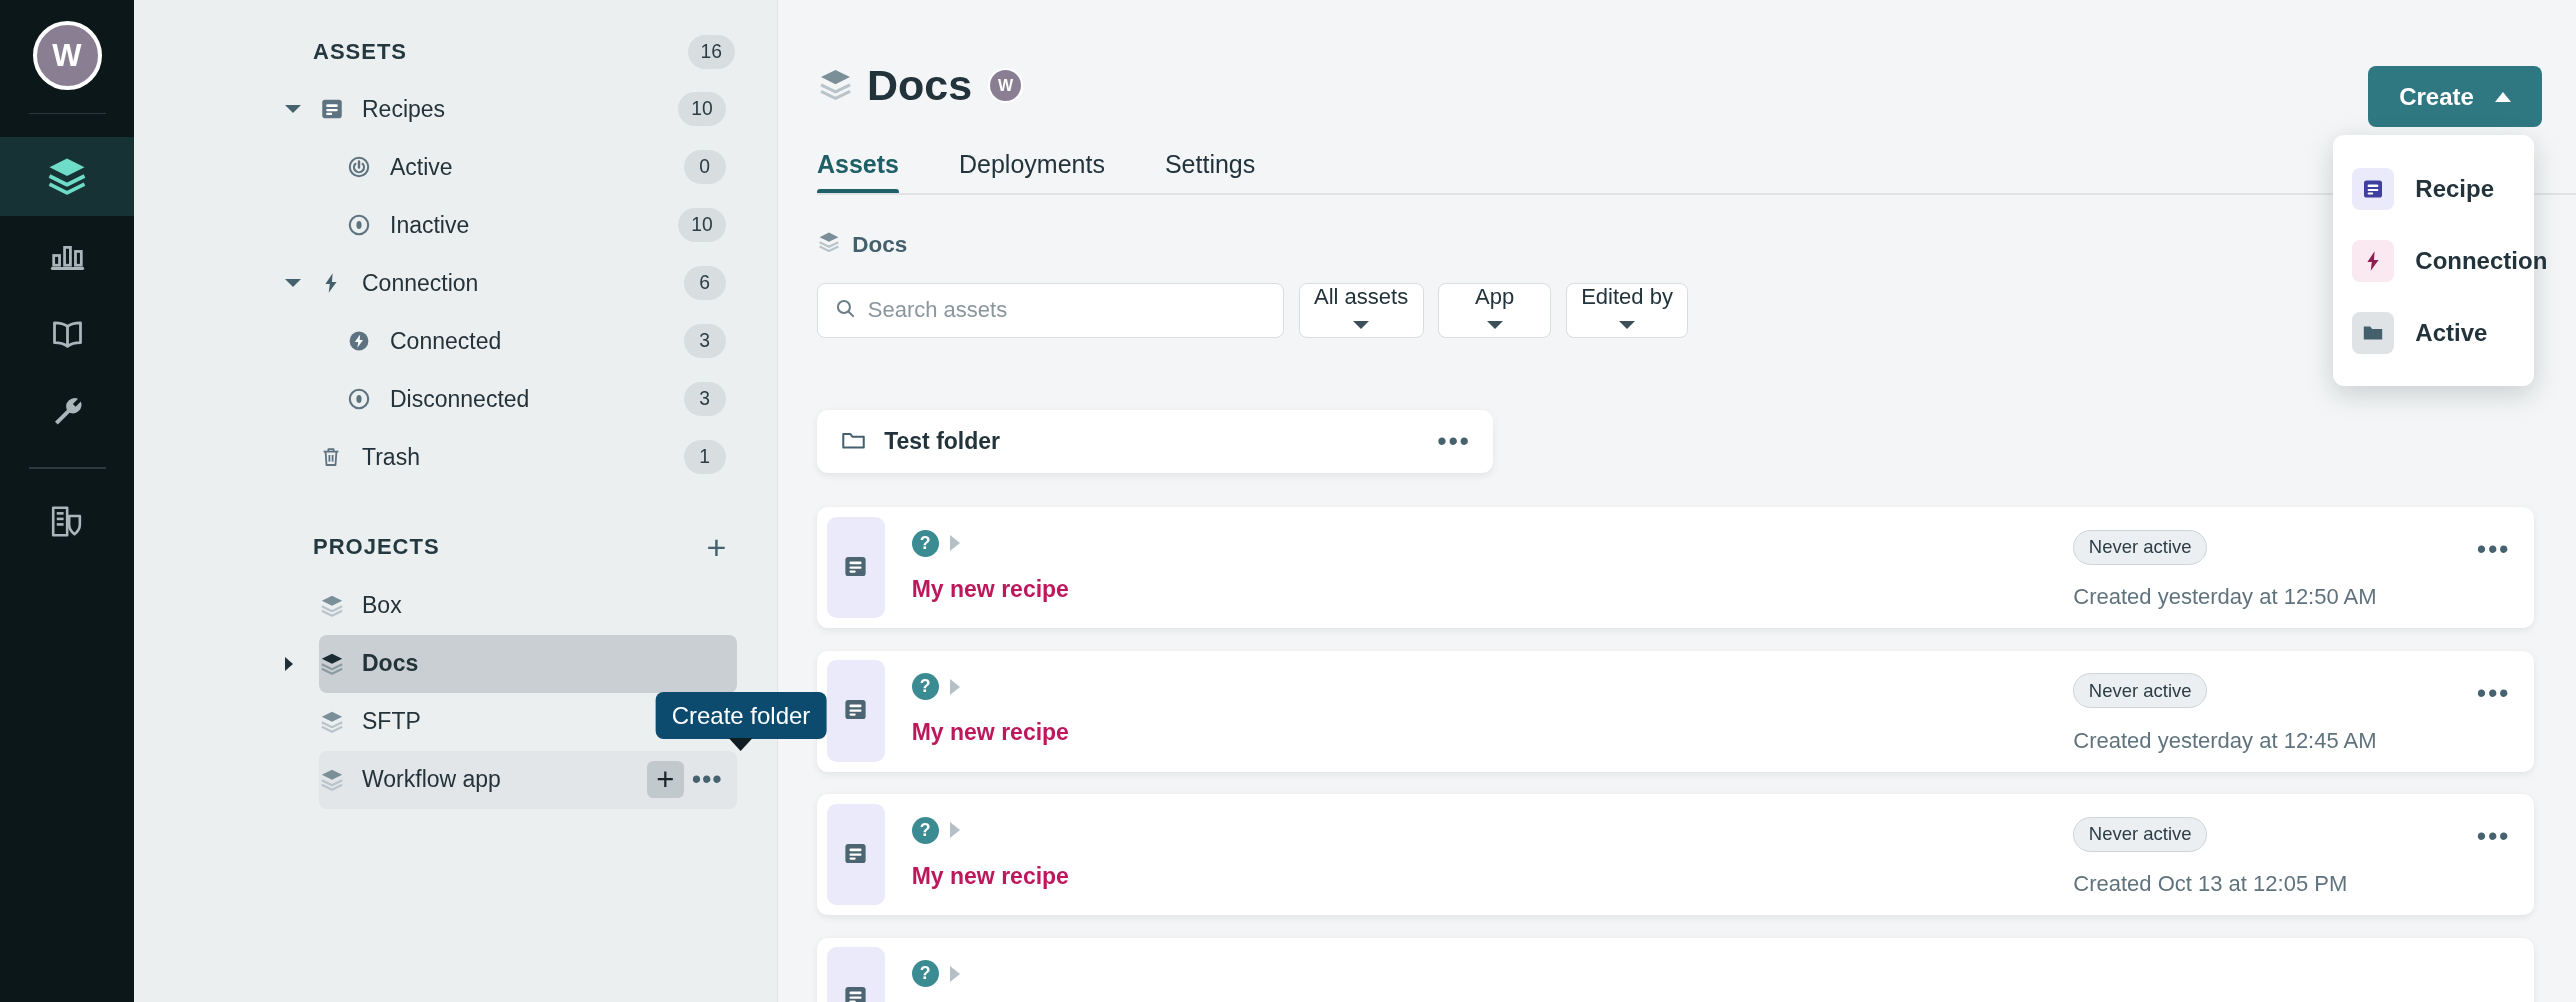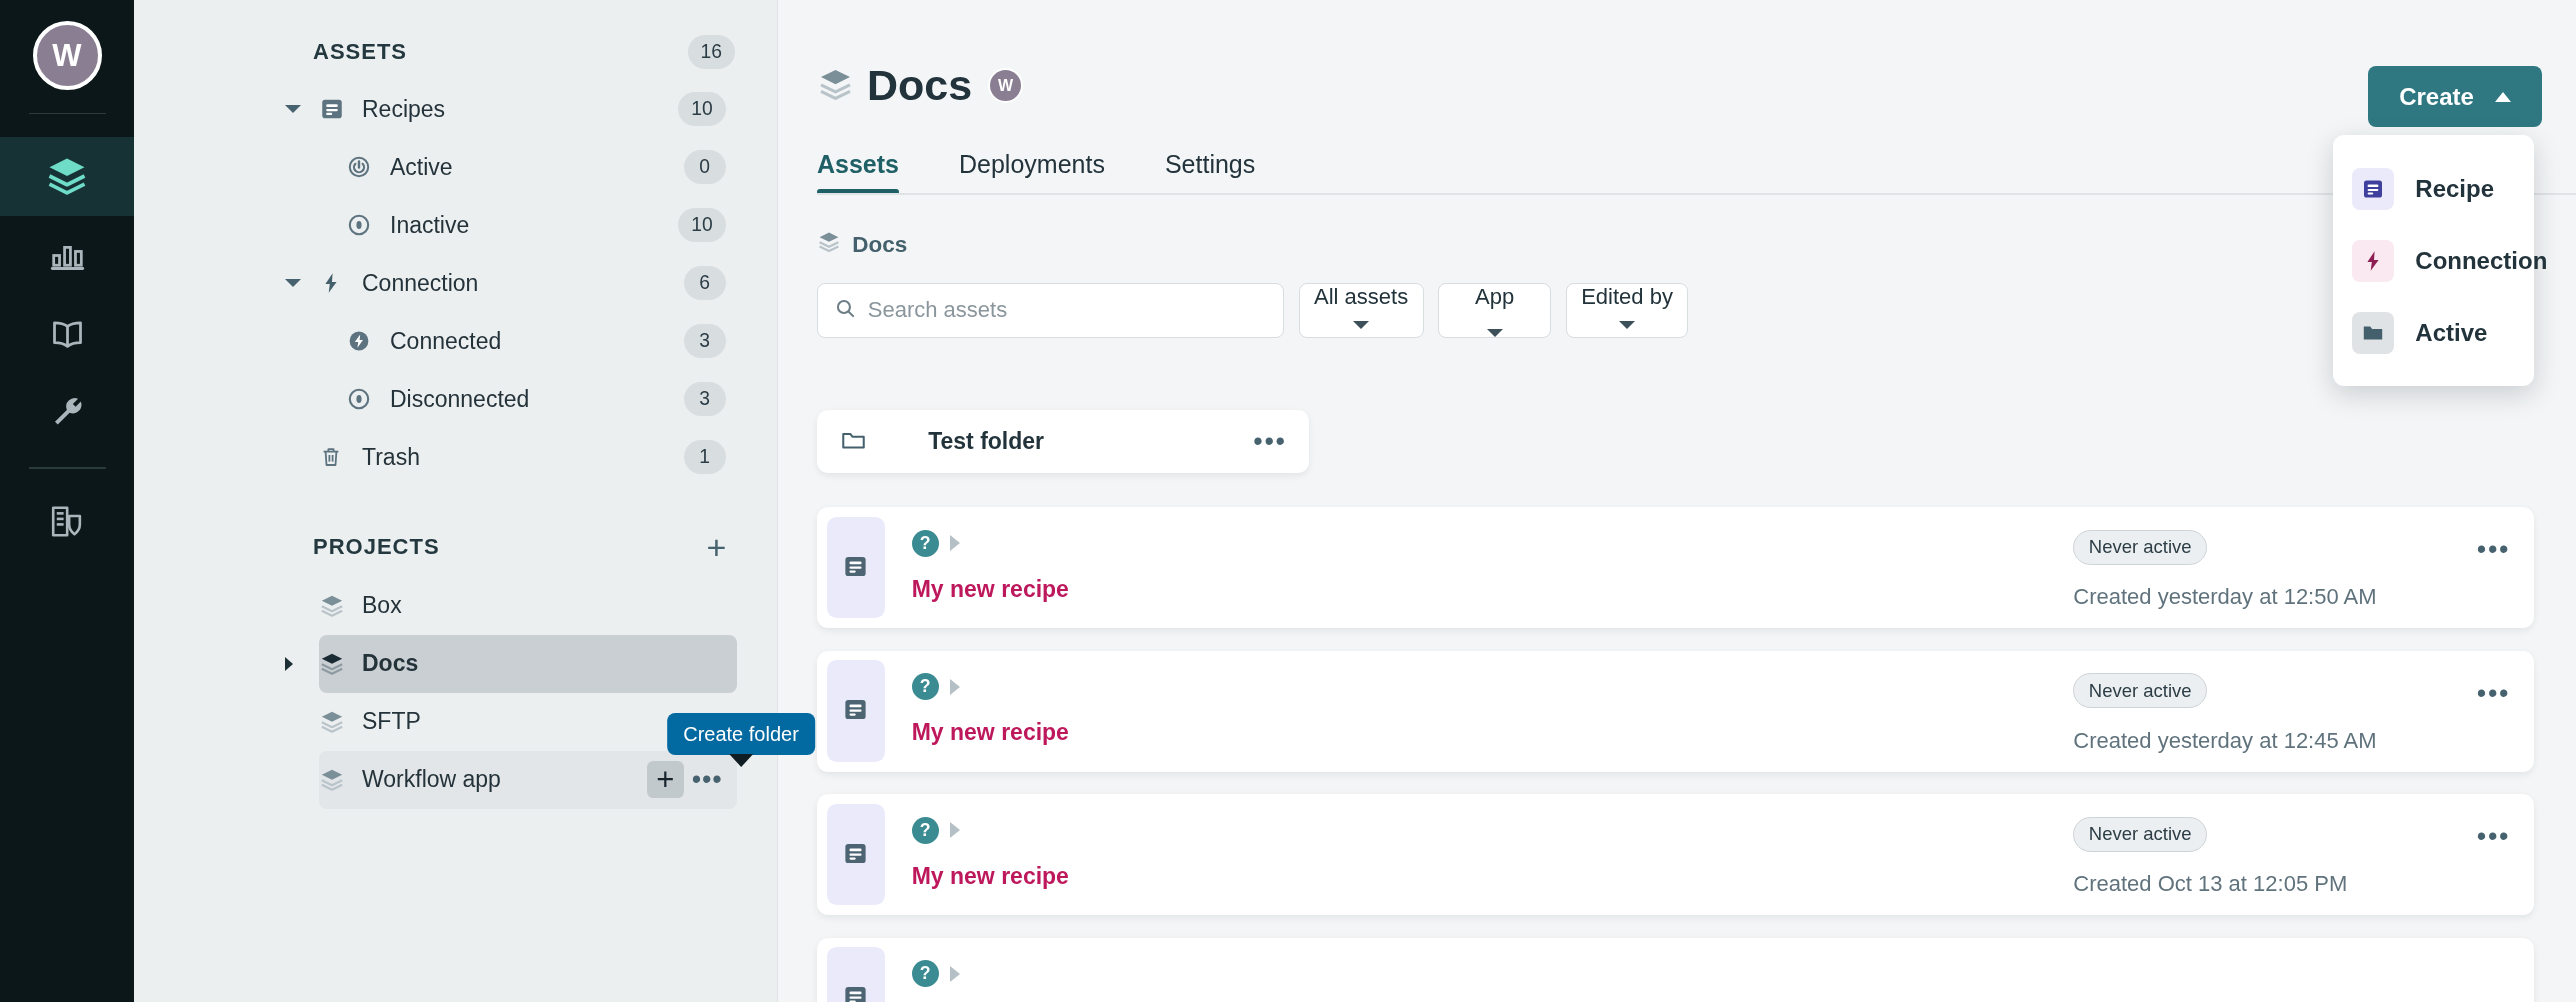--- a/index.html
+++ b/index.html
@@ -101,24 +101,24 @@
     cursor: pointer;
   }
   .act-dots {
     width: 37px; height: 37px;
     display: flex; align-items: center; justify-content: center;
     color: #46626e; font-size: 27px; line-height: 1; letter-spacing: 0.8px;
     cursor: pointer;
   }
   .tooltip {
     position: absolute;
-    background: #0369a1; color: #fff;
-    font-size: 20px; padding: 9.7px 16px; border-radius: 8px;
+    background: #0c4a6e; color: #fff;
+    font-size: 24px; padding: 9.7px 16px; border-radius: 8px;
     white-space: nowrap;
-    left: 607px; top: 713px; transform: translateX(-50%);
+    left: 607px; top: 692px; transform: translateX(-50%);
     z-index: 20;
   }
   .tooltip::after {
     content: ""; position: absolute; left: 50%; transform: translateX(-50%);
     bottom: -12px; width: 0; height: 0;
     border-left: 12px solid transparent; border-right: 12px solid transparent;
     border-top: 13px solid #101d22;
   }
 
   
@@ -170,21 +170,21 @@
     border: none; outline: none; background: transparent;
     font-size: 22px; color: #22333b; width: 100%;
     font-family: "Liberation Sans", sans-serif;
   }
   .search-box input::placeholder { color: #8a969c; }
   .filter-btn {
     height: 55px; background: #fff; border: 1.6px solid #d8dde0; border-radius: 8px;
     display: flex; align-items: center; gap: 11.3px; padding: 0 14.5px;
     font-size: 22px; color: #22333b; cursor: pointer; white-space: nowrap; flex-direction: column;
   }
-  .filter-btn.wide { min-width: 113px; justify-content: space-between; }
+  .filter-btn.wide { min-width: 113px; justify-content: flex-start; }
   .dncaret {
     width: 0; height: 0;
     border-left: 8px solid transparent; border-right: 8px solid transparent;
     border-top: 8.8px solid #3d4f58;
   }
 
   .create-btn {
     position: absolute; right: 34px; top: 66px;
     background: #2f7882; color: #fff;
     height: 61px; width: 174px; border-radius: 8px;
@@ -211,25 +211,24 @@
     width: 42px; height: 42px; border-radius: 8px;
     display: flex; align-items: center; justify-content: center;
     flex: 0 0 42px;
   }
   .menu-label { font-size: 24px; font-weight: bold; color: #22333b; }
 
   
   .cards { position: absolute; left: 39px; right: 42px; top: 410px; }
   .folder-card {
     background: #fff; border-radius: 11.3px;
-    height: 63px; width: 492px;
+    height: 63px; width: 676px;
     display: flex; align-items: center; padding: 0 22.5px;
     box-shadow: 0 2.4px 7.2px rgba(20,35,45,.07);
     margin-bottom: 34px;
-    gap: 44px;
   }
   .folder-name { font-size: 23px; font-weight: bold; color: #22333b; margin-left: 17.7px; }
   .folder-dots { margin-left: auto; color: #46626e; font-size: 27px; letter-spacing: 1.6px; line-height: 1; cursor: pointer; }
 
   .asset-card {
     background: #fff; border-radius: 11.3px;
     height: 121px; width: 100%;
     box-shadow: 0 2.4px 7.2px rgba(20,35,45,.07);
     margin-bottom: 22.5px;
     display: flex; align-items: stretch; padding: 9.7px;

